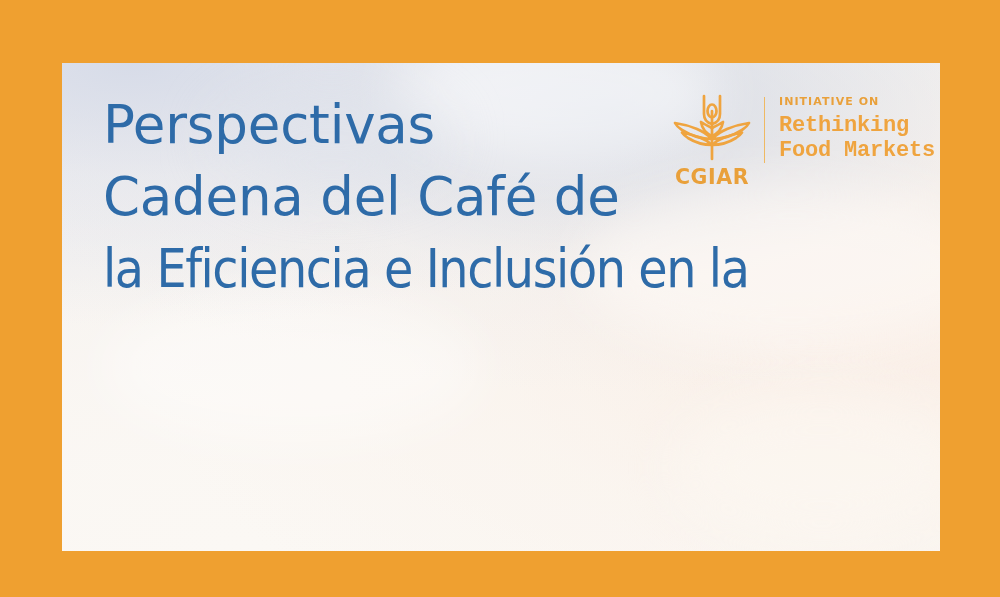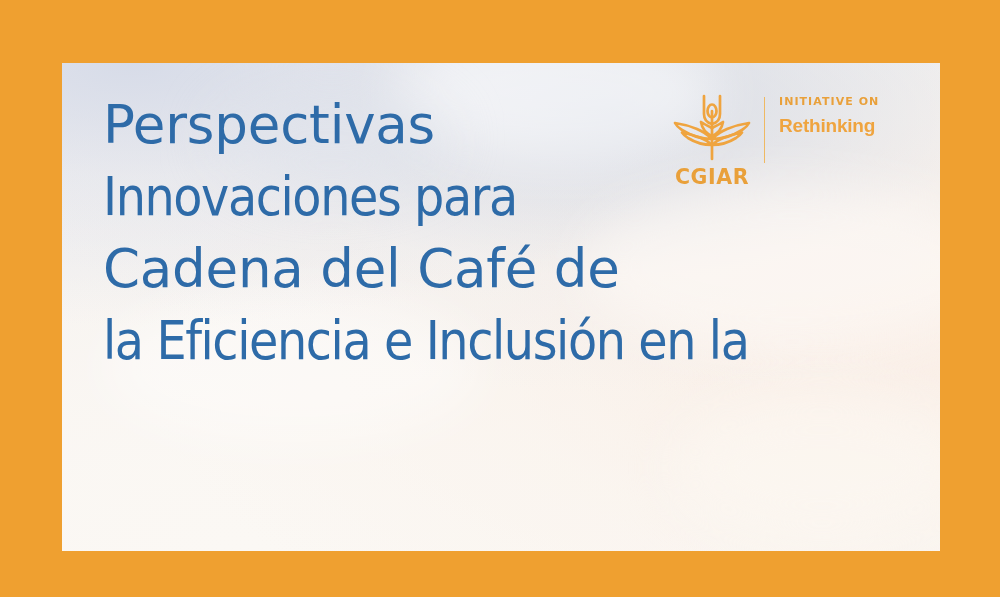--- a/index.html
+++ b/index.html
@@ -104,23 +104,23 @@
   #initiative-on {
     font-family: "DejaVu Sans", "Liberation Sans", sans-serif;
     font-weight: 700;
     font-size: 11px;
     letter-spacing: 1.05px;
     color: #E9A03A;
     line-height: 1;
     margin-bottom: 6px;
   }
   .logo-title-line {
-    font-family: Liberation Sans, sans-serif;
+    font-family: Liberation Mono, monospace;
     font-weight: 700;
-    font-size: 19px;
+    font-size: 22px;
     line-height: 25px;
     letter-spacing: -0.2px;
     color: #EFA43F;
     white-space: nowrap;
   }
 </style>
 </head>
 <body>
 
 <div id="slide">
@@ -128,21 +128,20 @@
   <div id="card">
 
     <div class="haze haze-a"></div>
     <div class="haze haze-b"></div>
     <div class="haze haze-c"></div>
     <div class="haze haze-d"></div>
     <div class="haze haze-e"></div>
 
     <div id="title-block">
       <div class="title-line">Perspectivas</div>
-      <div class="title-line narrow">Innovaciones para</div>
       <div class="title-line">Cadena del Café de</div>
       <div class="title-line narrow">la Eficiencia e Inclusión en la</div>
     </div>
 
     <div id="logo-lockup">
 
       <div id="logo-mark">
         <span>
           <svg width="78" height="70" viewBox="0 0 156 140" aria-hidden="true">
             <g fill="none" stroke="#EFA43F" stroke-width="5.4" stroke-linecap="round" stroke-linejoin="round">
@@ -168,18 +167,19 @@
           </svg>
         </span>
         <div id="cgiar-wordmark">CGIAR</div>
       </div>
 
       <div id="logo-divider"></div>
 
       <div id="logo-text">
         <div id="initiative-on">INITIATIVE ON</div>
         <div class="logo-title-line">Rethinking</div>
+        <div class="logo-title-line">Food Markets</div>
       </div>
 
     </div>
 
   </div>
 </div>
 
 </body></html>

